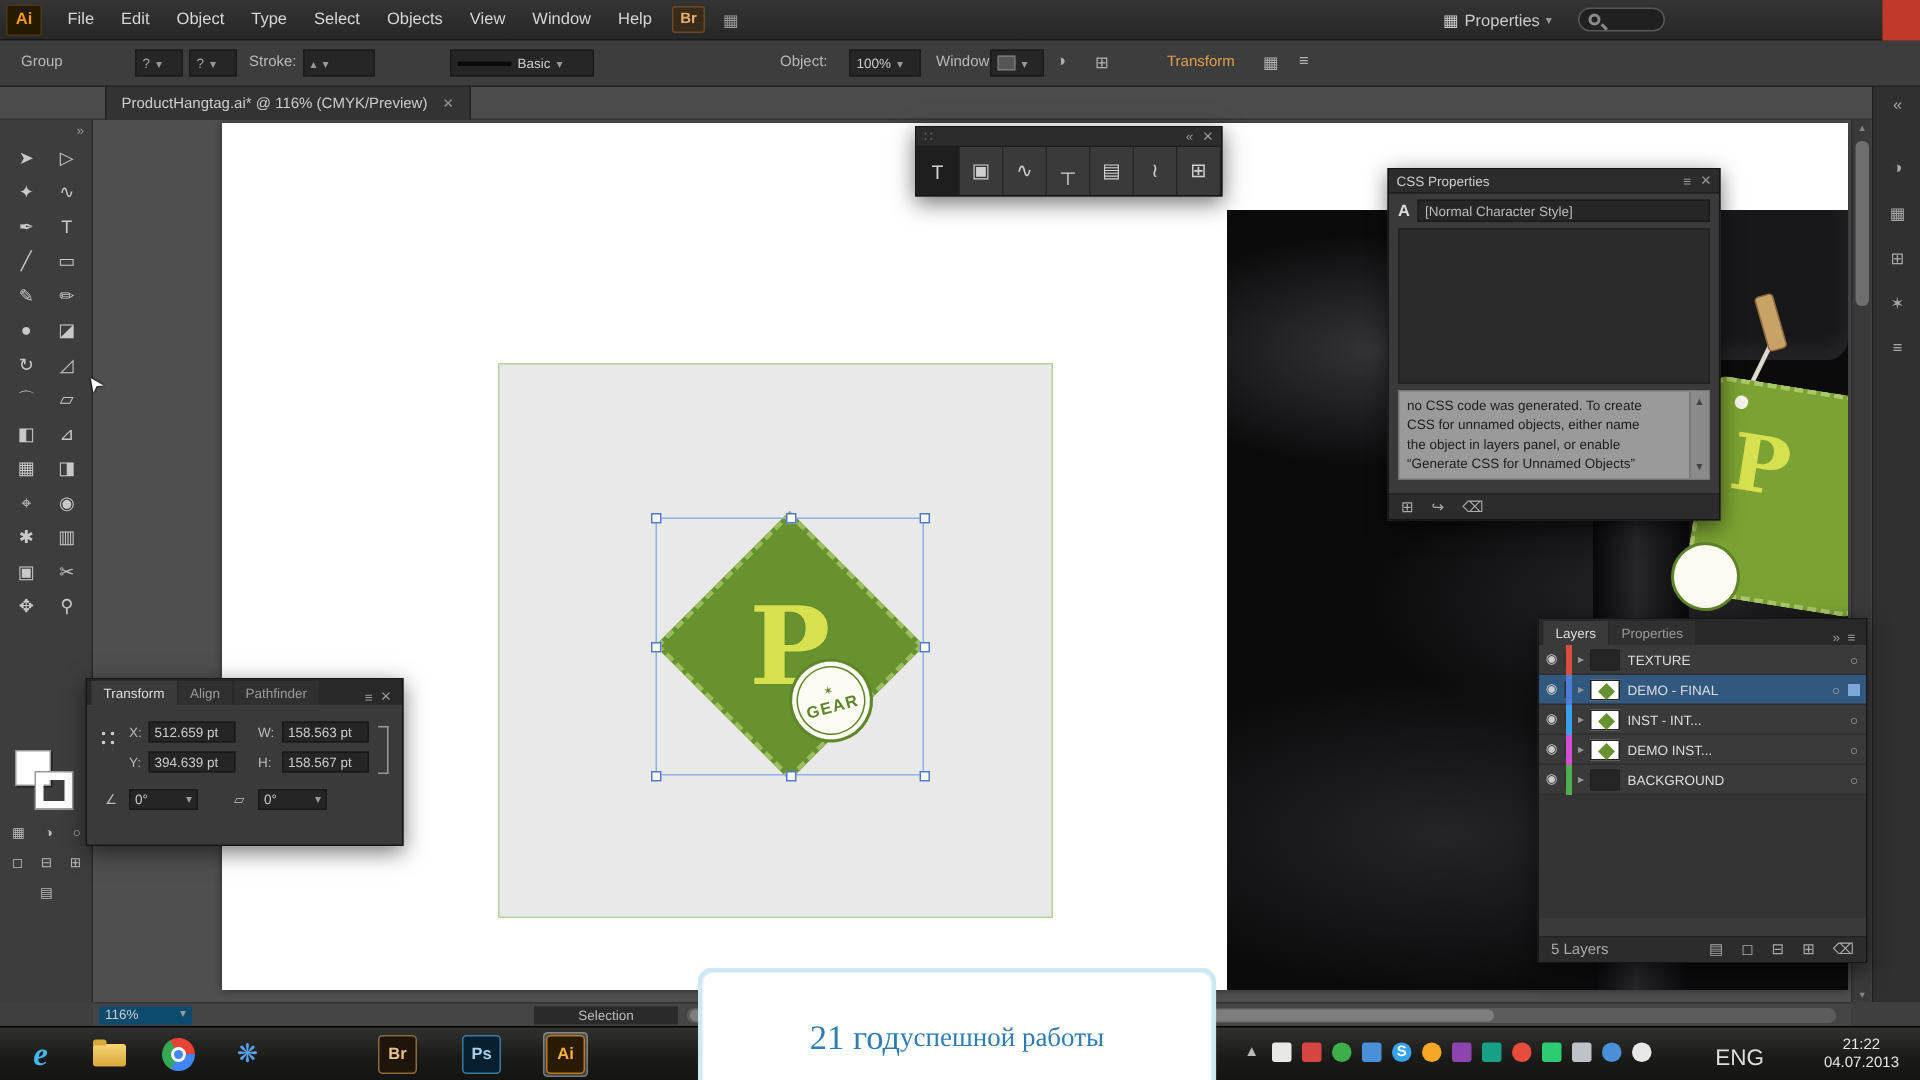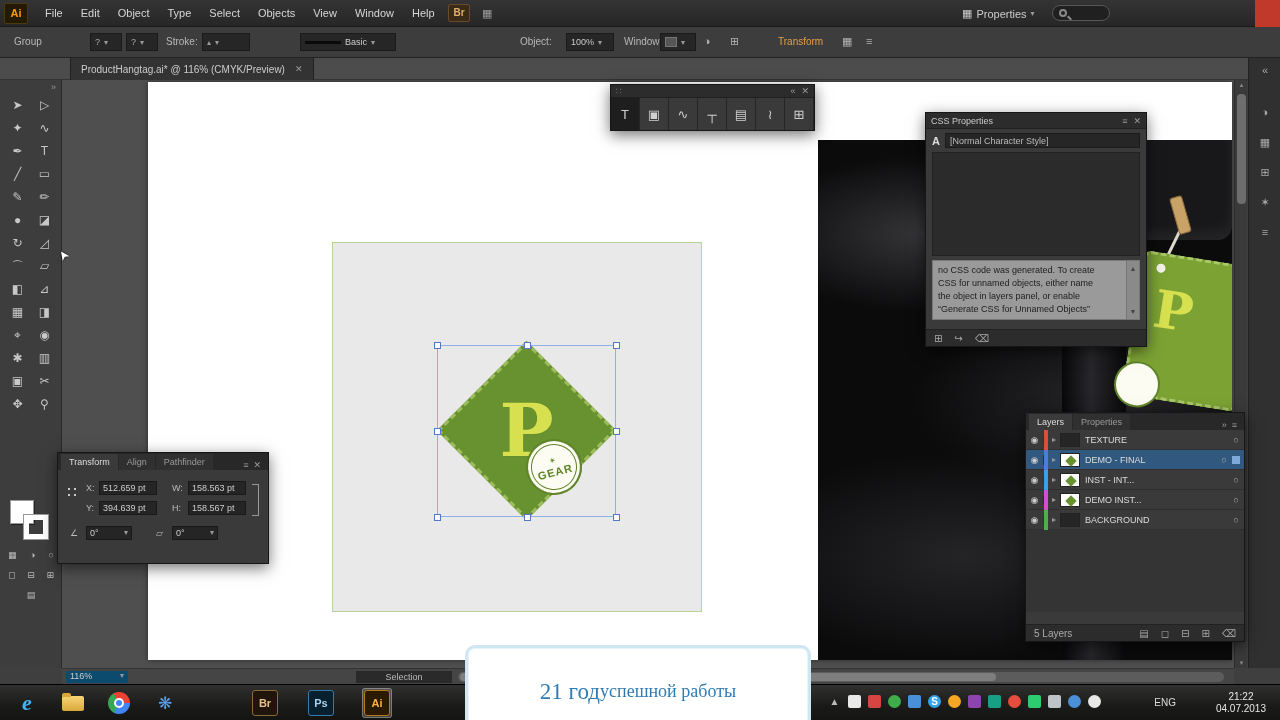--- a/index.html
+++ b/index.html
@@ -218,21 +218,21 @@
     background:#4285f4; }
   .flower { font-size:17px; color:#5aa0e8; }
   .sqapp { width:26px; height:26px; border-radius:3px; display:flex; align-items:center;
     justify-content:center; font-size:11px; font-weight:bold; }
   .sq-br { background:#1f150a; border:1px solid #8a6a3a; color:#e8c28a; }
   .sq-ps { background:#06202f; border:1px solid #3a7aa8; color:#a8d2f0; }
   .sq-ai { background:#2a1a02; border:1px solid #b87a1a; color:#ffb13a; }
   .tray { position:absolute; left:828px; top:10px; display:flex; gap:7px; align-items:center; }
   .tico { width:13px; height:13px; display:inline-flex; align-items:center; justify-content:center;
     font-size:10px; border-radius:2px; }
-  .lang { position:absolute; right:104px; top:12px; color:#dddddd; font-size:10px; }
+  .lang { position:absolute; right:104px; top:12px; color:#dddddd; font-size:15px; }
   .clock { position:absolute; right:14px; top:6px; text-align:center; color:#e8e8e8; font-size:10px;
     line-height:12px; }
 
   
   .overlaycard { position:absolute; left:465px; top:645px; width:346px; height:90px; background:#ffffff;
     border:3px solid #cfe7f2; border-bottom:none; border-radius:10px 10px 0 0; z-index:60;
     display:flex; flex-direction:row; align-items:center; justify-content:center;
     font-family:"Liberation Serif","DejaVu Serif",serif; color:#2f7cb5;
     box-shadow:inset 0 0 0 1px #e8f4fa; }
   .ov1 { font-size:23px; }

